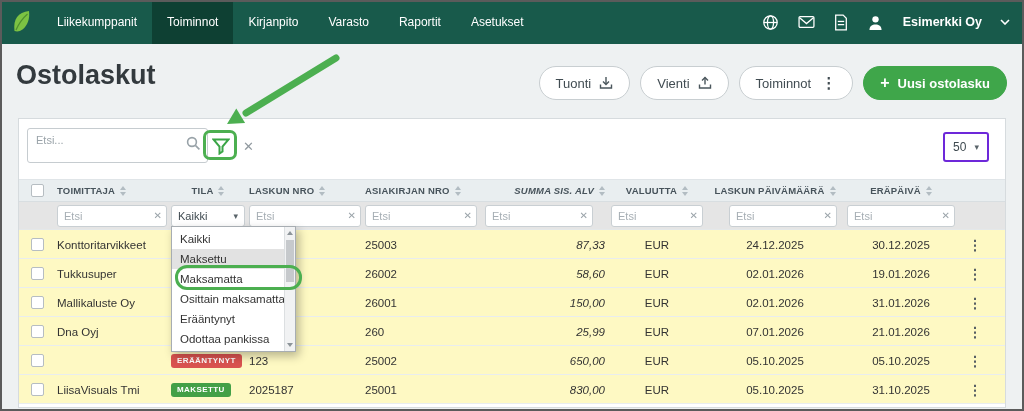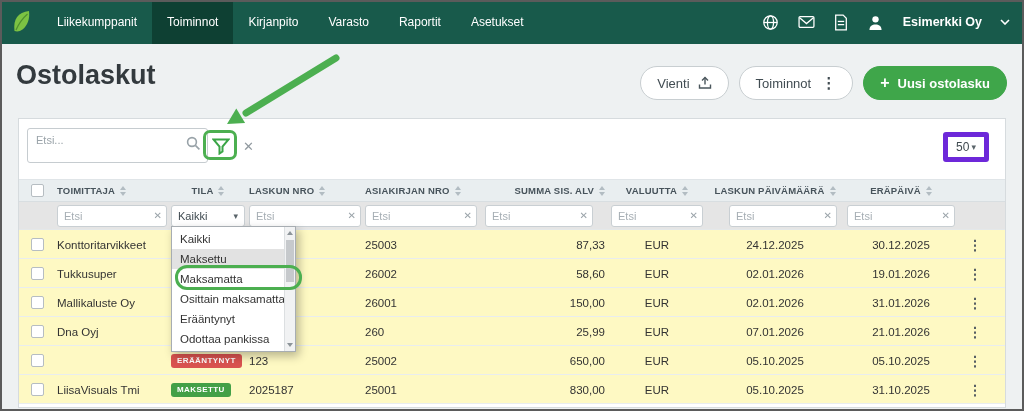--- a/index.html
+++ b/index.html
@@ -26,21 +26,21 @@
   .plus{font-size:16px;font-weight:bold;}
 
   
   .card{position:absolute;left:18px;top:118px;width:988px;height:290px;background:#fff;border:1px solid #d6dbde;}
   .search-box{position:absolute;left:8px;top:9px;width:181px;height:35px;border:1px solid #c6ccd0;border-radius:3px;background:#fff;}
   .search-box input{position:absolute;left:0;top:2px;width:150px;height:18px;border:0;outline:0;font-size:11px;color:#666;padding:2px 8px;font-family:inherit;background:transparent;}
   .search-box input::placeholder{color:#9aa3a9;}
   .mag{position:absolute;right:6px;bottom:7px;}
   .funnel{position:absolute;left:193px;top:19px;cursor:pointer;}
   .clearx{position:absolute;left:224px;top:20px;font-size:13px;color:#90999f;cursor:pointer;}
-  .pager{position:absolute;right:16px;top:13px;width:46px;height:30px;border:5px solid #6d28d9;border-radius:3px;display:flex;align-items:center;justify-content:space-between;padding:0 8px;font-size:12px;color:#3f4a50;cursor:pointer;background:#fff;}
+  .pager{position:absolute;right:16px;top:13px;width:46px;height:30px;border:2px solid #6d28d9;border-radius:3px;display:flex;align-items:center;justify-content:space-between;padding:0 8px;font-size:12px;color:#3f4a50;cursor:pointer;background:#fff;}
   .caret{font-size:9px;color:#5a646a;}
 
   
   .thead{position:absolute;left:0;top:60px;width:100%;height:23px;background:#e9eef0;border-top:1px solid #e0e5e8;border-bottom:1px solid #d8dee1;}
   .th{position:absolute;top:0;height:100%;display:flex;align-items:center;font-size:9.5px;font-weight:bold;color:#47535b;letter-spacing:.2px;cursor:pointer;white-space:nowrap;}
   .sort{display:inline-flex;flex-direction:column;gap:2px;margin-left:5px;}
   .tru{width:0;height:0;border-left:3px solid transparent;border-right:3px solid transparent;border-bottom:4px solid #b2bcc2;}
   .trd{width:0;height:0;border-left:3px solid transparent;border-right:3px solid transparent;border-top:4px solid #b2bcc2;}
   .cb{position:absolute;left:12px;width:13px;height:13px;border:1px solid #b6bdc2;border-radius:2px;background:#fff;cursor:pointer;}
   .thead .cb{top:4px;}
@@ -58,21 +58,21 @@
   .x-summa{left:462px;width:124px;}
   .x-val{left:590px;width:96px;}
   .x-lpvm{left:690px;width:132px;}
   .x-era{left:826px;width:112px;}
   .x-menu{left:946px;width:20px;}
   .f-summa{left:466px;width:108px;}
   .f-val{left:592px;width:92px;}
   .f-lpvm{left:710px;width:108px;}
   .f-era{left:828px;width:108px;}
   .ta-c{justify-content:center;}
-  .ta-r{justify-content:flex-end;}
+  .ta-r{justify-content:flex-end;font-style:italic;}
 
   .trow{position:absolute;left:0;width:100%;height:29px;border-bottom:1px solid #e9edef;background:#fef9c3;}
   .trow .cb{top:8px;}
   .cell{position:absolute;top:0;height:29px;display:flex;align-items:center;font-size:11.5px;color:#333;white-space:nowrap;}
   .badge{font-size:8px;font-weight:bold;color:#fff;padding:3px 6px;border-radius:3px;letter-spacing:.4px;line-height:1;}
   .bg-red{background:#d9534f;}
   .bg-green{background:#43a047;}
   .cell.menu{font-size:14px;font-weight:bold;color:#565e63;cursor:pointer;justify-content:center;}
   .r0{top:111px}.r1{top:140px}.r2{top:169px}.r3{top:198px}.r4{top:227px}.r5{top:256px}
 
@@ -140,20 +140,30 @@
       <svg width="10" height="6" viewBox="0 0 10 6" fill="none" stroke="#fff" stroke-width="1.6">
           <polyline points="1,1 5,5 9,1"></polyline>
         </svg>
     </span>
   </div>
 </header>
 
 <h1 class="page-title">Ostolaskut</h1>
 <div class="actions">
   <button class="btn">
+    <span>Tuonti</span>
+    <span style="display:flex">
+      <svg width="14" height="14" viewBox="0 0 14 14" fill="none" stroke="#4a565c" stroke-width="1.4">
+        <line x1="7" y1="1" x2="7" y2="8"></line>
+          <polyline points="4,5.5 7,8.5 10,5.5"></polyline>
+          <path d="M1.5 8.5 v3.5 h11 v-3.5"></path>
+      </svg>
+    </span>
+  </button>
+  <button class="btn">
     <span>Vienti</span>
     <span style="display:flex">
       <svg width="14" height="14" viewBox="0 0 14 14" fill="none" stroke="#4a565c" stroke-width="1.4">
         <line x1="7" y1="8.5" x2="7" y2="1.5"></line>
           <polyline points="4,4.5 7,1.5 10,4.5"></polyline>
           <path d="M1.5 8.5 v3.5 h11 v-3.5"></path>
       </svg>
     </span>
   </button>
   <button class="btn">

